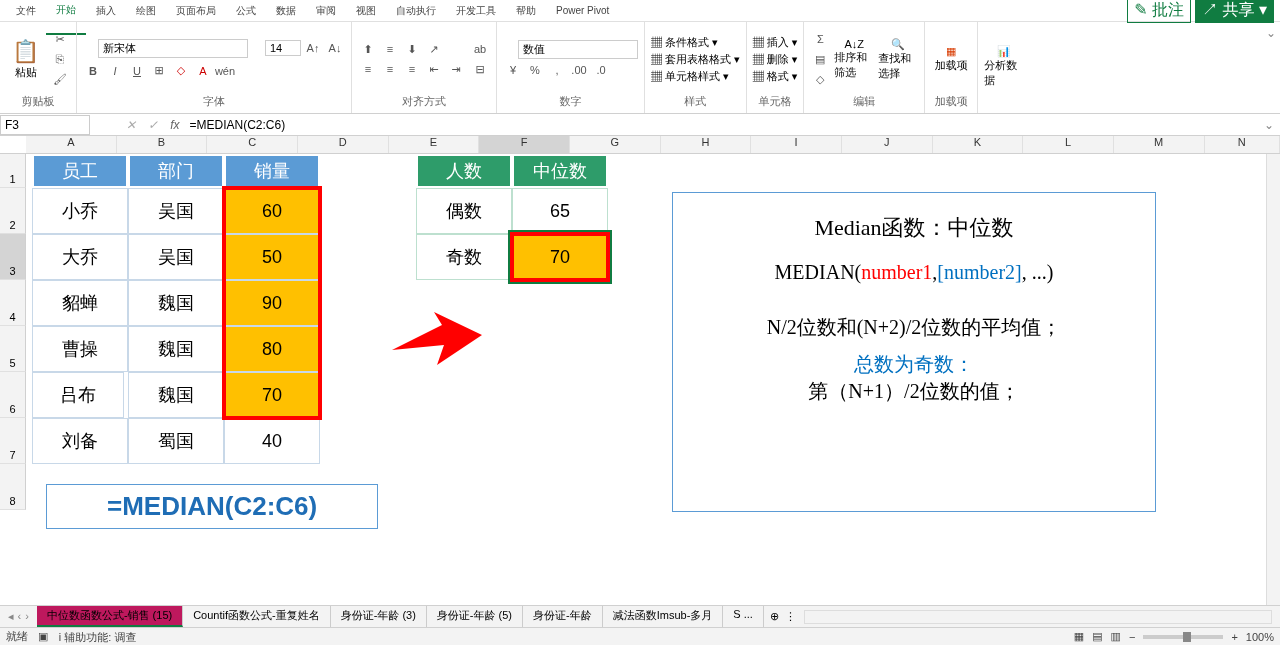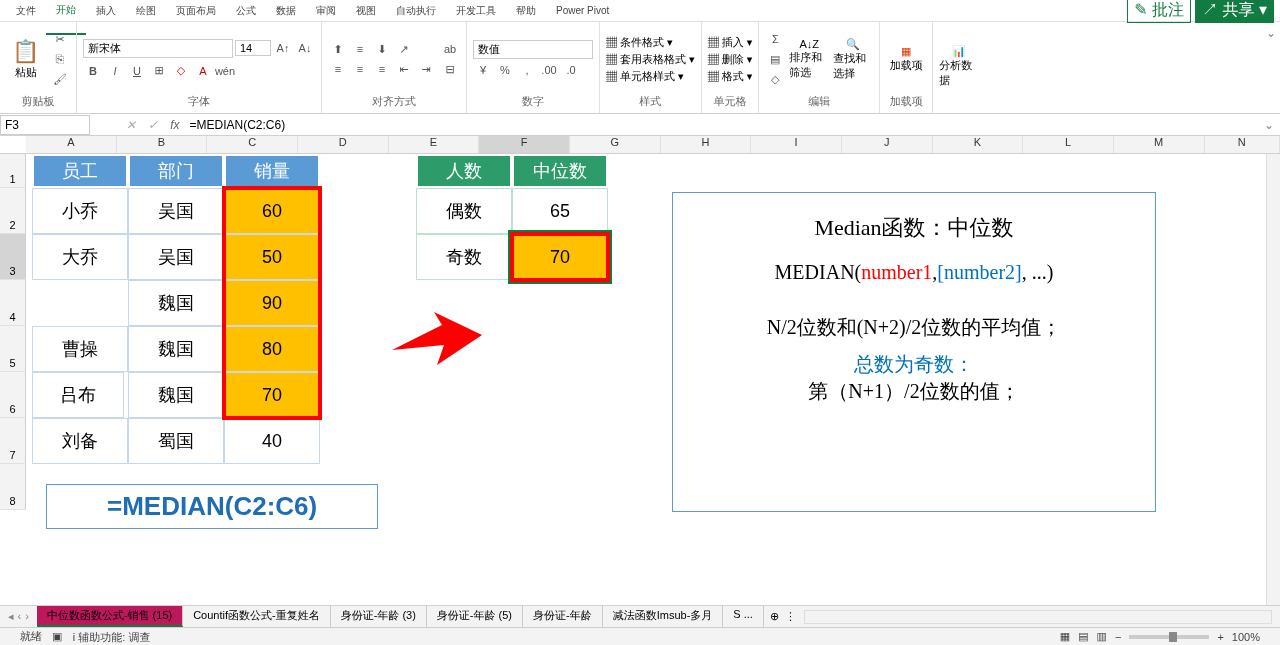--- a/index.html
+++ b/index.html
@@ -13,21 +13,21 @@
 .menu-btn { border: 1px solid #107c41; color: #107c41; padding: 1px 6px; font-size: 16px; cursor: pointer; }
 
 
 .ribbon { background: #fff; height: 92px; display: flex; border-bottom: 1px solid #d0d0d0; }
 .ribbon-group { display: flex; flex-direction: column; padding: 4px 6px; border-right: 1px solid #e0e0e0; }
 .ribbon-group-content { flex: 1; display: flex; gap: 4px; }
 .ribbon-group-label { text-align: center; font-size: 11px; color: #666; padding-top: 2px; }
 .ribbon-btn-big { display: flex; flex-direction: column; align-items: center; justify-content: center; width: 40px; font-size: 11px; }
 .ribbon-col { display: flex; flex-direction: column; justify-content: center; gap: 2px; }
 .ribbon-row { display: flex; gap: 2px; align-items: center; }
-.combo { border: 1px solid #ccc; font-size: 11px; padding: 1px 4px; background: #fff; display: inline-block; }
+.combo { border: 1px solid #ccc; font-size: 11px; padding: 1px 4px; background: #fff; display: inline-block; margin-left: 15px; }
 .small-btn { width: 20px; height: 18px; display: inline-flex; align-items: center; justify-content: center; font-size: 11px; color: #555; }
 
 
 .formula-row { height: 22px; display: flex; align-items: center; border-bottom: 1px solid #d0d0d0; background: #fff; }
 .name-box { width: 90px; border: 1px solid #ccc; height: 20px; padding: 0 4px; font-size: 12px; display: flex; align-items: center; }
 .fx-btn { padding: 0 6px; color: #666; font-style: italic; }
 .formula-input { flex: 1; padding: 0 4px; font-size: 12px; border: none; outline: none; }
 
 
 .sheet-area { position: relative; background: #fff; height: 482px; overflow: hidden; }
@@ -47,21 +47,21 @@
 .green-outline { border: 2px solid #107c41; position: absolute; pointer-events: none; }
 
 
 .tab-bar { position: absolute; bottom: 18px; left: 0; right: 0; height: 22px; background: #f3f3f3; display: flex; align-items: center; border-top: 1px solid #d0d0d0; font-size: 11px; }
 .tab-nav { display: flex; gap: 4px; padding: 0 8px; color: #888; }
 .sheet-tabs { display: flex; }
 .sheet-tab { padding: 2px 10px; border-right: 1px solid #ccc; cursor: pointer; white-space: nowrap; }
 .sheet-tab.active { background: #be185d; border-bottom: 2px solid #107c41; }
 
 
-.status-bar { position: absolute; bottom: 0; left: 0; right: 0; height: 18px; background: #f3f3f3; border-top: 1px solid #d0d0d0; display: flex; align-items: center; font-size: 11px; padding: 0 20px; color: #444; }
+.status-bar { position: absolute; bottom: 0; left: 0; right: 0; height: 18px; background: #f3f3f3; border-top: 1px solid #d0d0d0; display: flex; align-items: center; font-size: 11px; padding: 0 6px; color: #444; }
 .status-right { margin-left: auto; display: flex; align-items: center; gap: 8px; }
 .zoom-slider { width: 80px; height: 4px; background: #ccc; position: relative; }
 .zoom-thumb { position: absolute; width: 8px; height: 10px; background: #888; top: -3px; left: 50%; }
 </style>
 </head>
 <body>
 
 <div class="menu-bar">
   <span class="menu-item">文件</span>
   <span class="menu-item active">开始</span>
@@ -259,20 +259,21 @@
     <div class="cell" style="left:6px;top:0;width:96px;height:34px;background:#5b9bd5;color:#fff;border:2px solid #fff;">员工</div>
     <div class="cell" style="left:102px;top:0;width:96px;height:34px;background:#5b9bd5;color:#fff;border:2px solid #fff;">部门</div>
     <div class="cell" style="left:198px;top:0;width:96px;height:34px;background:#5b9bd5;color:#fff;border:2px solid #fff;">销量</div>
 
     <div class="cell" style="left:6px;top:34px;width:96px;height:46px;border:1px solid #c8d8e8;">小乔</div>
     <div class="cell" style="left:102px;top:34px;width:96px;height:46px;border:1px solid #c8d8e8;">吴国</div>
     <div class="cell" style="left:198px;top:34px;width:96px;height:46px;background:#ffc000;border:1px solid #c8d8e8;">60</div>
     <div class="cell" style="left:6px;top:80px;width:96px;height:46px;border:1px solid #c8d8e8;">大乔</div>
     <div class="cell" style="left:102px;top:80px;width:96px;height:46px;border:1px solid #c8d8e8;">吴国</div>
     <div class="cell" style="left:198px;top:80px;width:96px;height:46px;background:#ffc000;border:1px solid #c8d8e8;">50</div>
+    <div class="cell" style="left:6px;top:126px;width:96px;height:46px;border:1px solid #c8d8e8;">貂蝉</div>
     <div class="cell" style="left:102px;top:126px;width:96px;height:46px;border:1px solid #c8d8e8;">魏国</div>
     <div class="cell" style="left:198px;top:126px;width:96px;height:46px;background:#ffc000;border:1px solid #c8d8e8;">90</div>
     <div class="cell" style="left:6px;top:172px;width:96px;height:46px;border:1px solid #c8d8e8;">曹操</div>
     <div class="cell" style="left:102px;top:172px;width:96px;height:46px;border:1px solid #c8d8e8;">魏国</div>
     <div class="cell" style="left:198px;top:172px;width:96px;height:46px;background:#ffc000;border:1px solid #c8d8e8;">80</div>
     <div class="cell" style="left:6px;top:218px;width:92px;height:46px;border:1px solid #c8d8e8;">吕布</div>
     <div class="cell" style="left:102px;top:218px;width:96px;height:46px;border:1px solid #c8d8e8;">魏国</div>
     <div class="cell" style="left:198px;top:218px;width:96px;height:46px;background:#ffc000;border:1px solid #c8d8e8;">70</div>
     <div class="cell" style="left:6px;top:264px;width:96px;height:46px;border:1px solid #c8d8e8;">刘备</div>
     <div class="cell" style="left:102px;top:264px;width:96px;height:46px;border:1px solid #c8d8e8;">蜀国</div>

